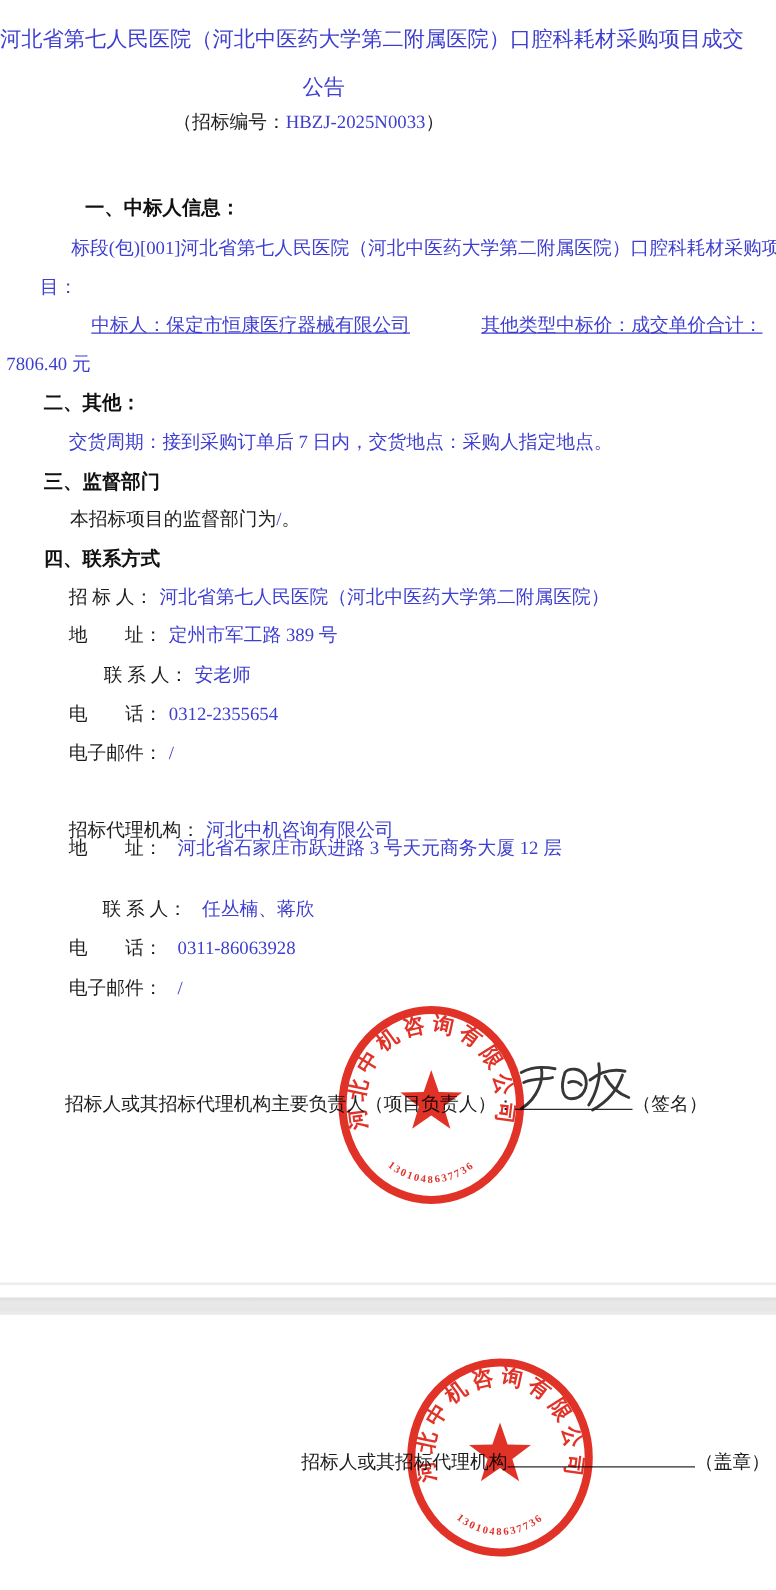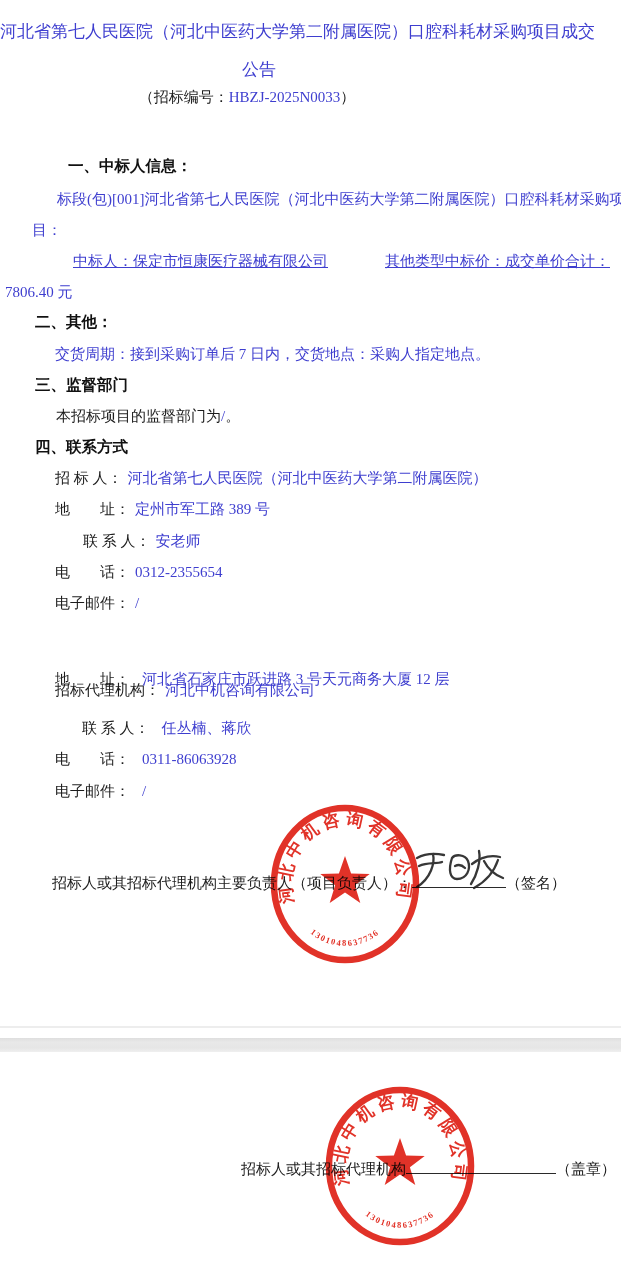--- a/index.html
+++ b/index.html
@@ -50,21 +50,21 @@
 <div class="abs body15" style="left:56px;top:406px;"><span class="black">本招标项目的监督部门为</span><span class="blue">/</span><span class="black">。</span></div>
 
 <div class="abs heading" style="left:35px;top:437px;">四、联系方式</div>
 
 <div class="abs body15" style="left:55px;top:468px;"><span class="row-label">招 标 人：</span><span class="row-value val-pad1">河北省第七人民医院（河北中医药大学第二附属医院）</span></div>
 <div class="abs body15" style="left:55px;top:499px;"><span class="row-label">地　　址：</span><span class="row-value val-pad1">定州市军工路 389 号</span></div>
 <div class="abs body15" style="left:55px;top:531px;margin-left:28px;"><span class="row-label">联 系 人：</span><span class="row-value val-pad1">安老师</span></div>
 <div class="abs body15" style="left:55px;top:562px;"><span class="row-label">电　　话：</span><span class="row-value val-pad1">0312-2355654</span></div>
 <div class="abs body15" style="left:55px;top:593px;"><span class="row-label">电子邮件：</span><span class="row-value val-pad1">/</span></div>
 
-<div class="abs body15" style="left:55px;top:682px;font-family:Liberation Mono, monospace;"><span class="row-label">招标代理机构：</span><span class="row-value val-pad1">河北中机咨询有限公司</span></div>
+<div class="abs body15" style="left:55px;top:655px;"><span class="row-label">招标代理机构：</span><span class="row-value val-pad1">河北中机咨询有限公司</span></div>
 <div class="abs body15" style="left:55px;top:669px;"><span class="row-label">地　　址：</span><span class="row-value val-pad2">河北省石家庄市跃进路 3 号天元商务大厦 12 层</span></div>
 <div class="abs body15" style="left:55px;top:718px;margin-left:27px;"><span class="row-label">联 系 人：</span><span class="row-value val-pad2">任丛楠、蒋欣</span></div>
 <div class="abs body15" style="left:55px;top:749px;"><span class="row-label">电　　话：</span><span class="row-value val-pad2">0311-86063928</span></div>
 <div class="abs body15" style="left:55px;top:781px;"><span class="row-label">电子邮件：</span><span class="row-value val-pad2">/</span></div>
 
 <div class="abs body15 black" style="left:52px;top:869px;">
   <span>招标人或其招标代理机构主要负责人（项目负责人）：</span><span class="sig-slot"><svg width="96" height="46" viewBox="0 0 96 46">
       <g fill="none" stroke="#222222" stroke-width="2.3" stroke-linecap="round" stroke-linejoin="round" opacity="0.9">
         <path d="M7,13 C18,7 29,9 34,10"></path>
         <path d="M9,21 C17,17 27,19 32,17"></path>

